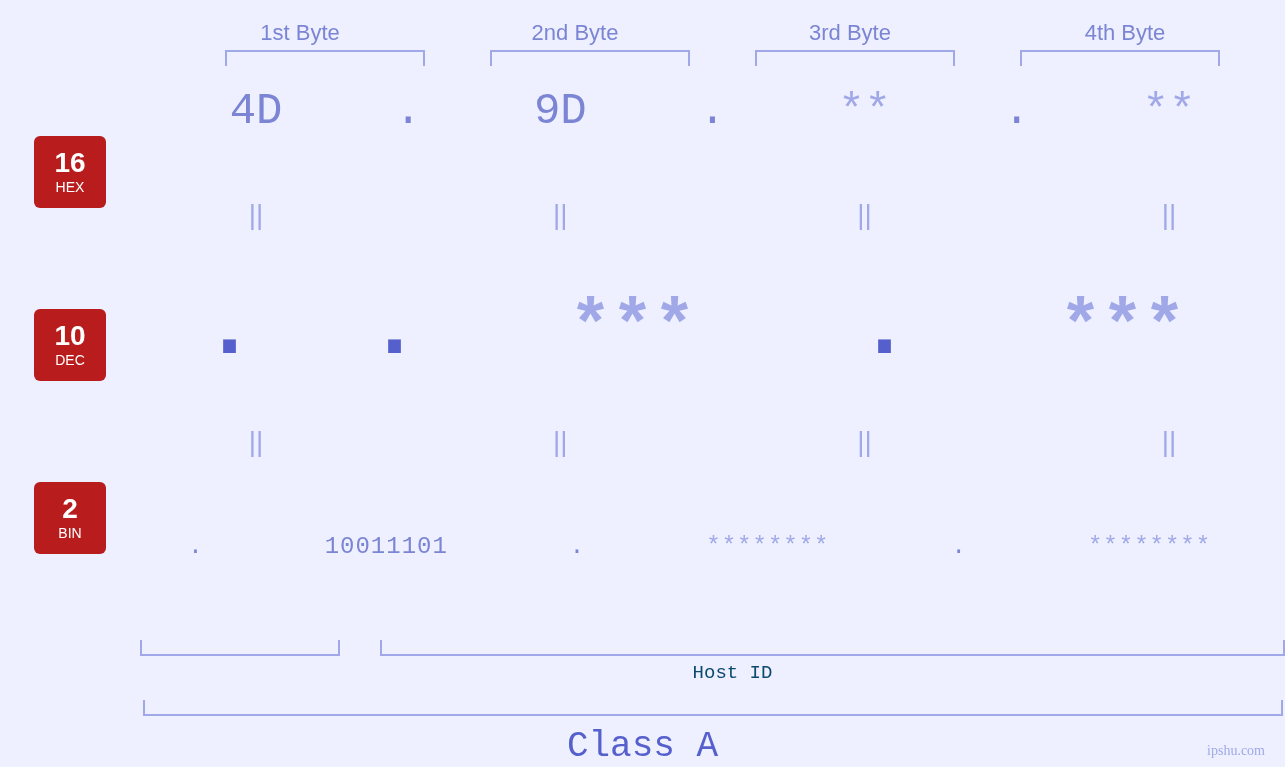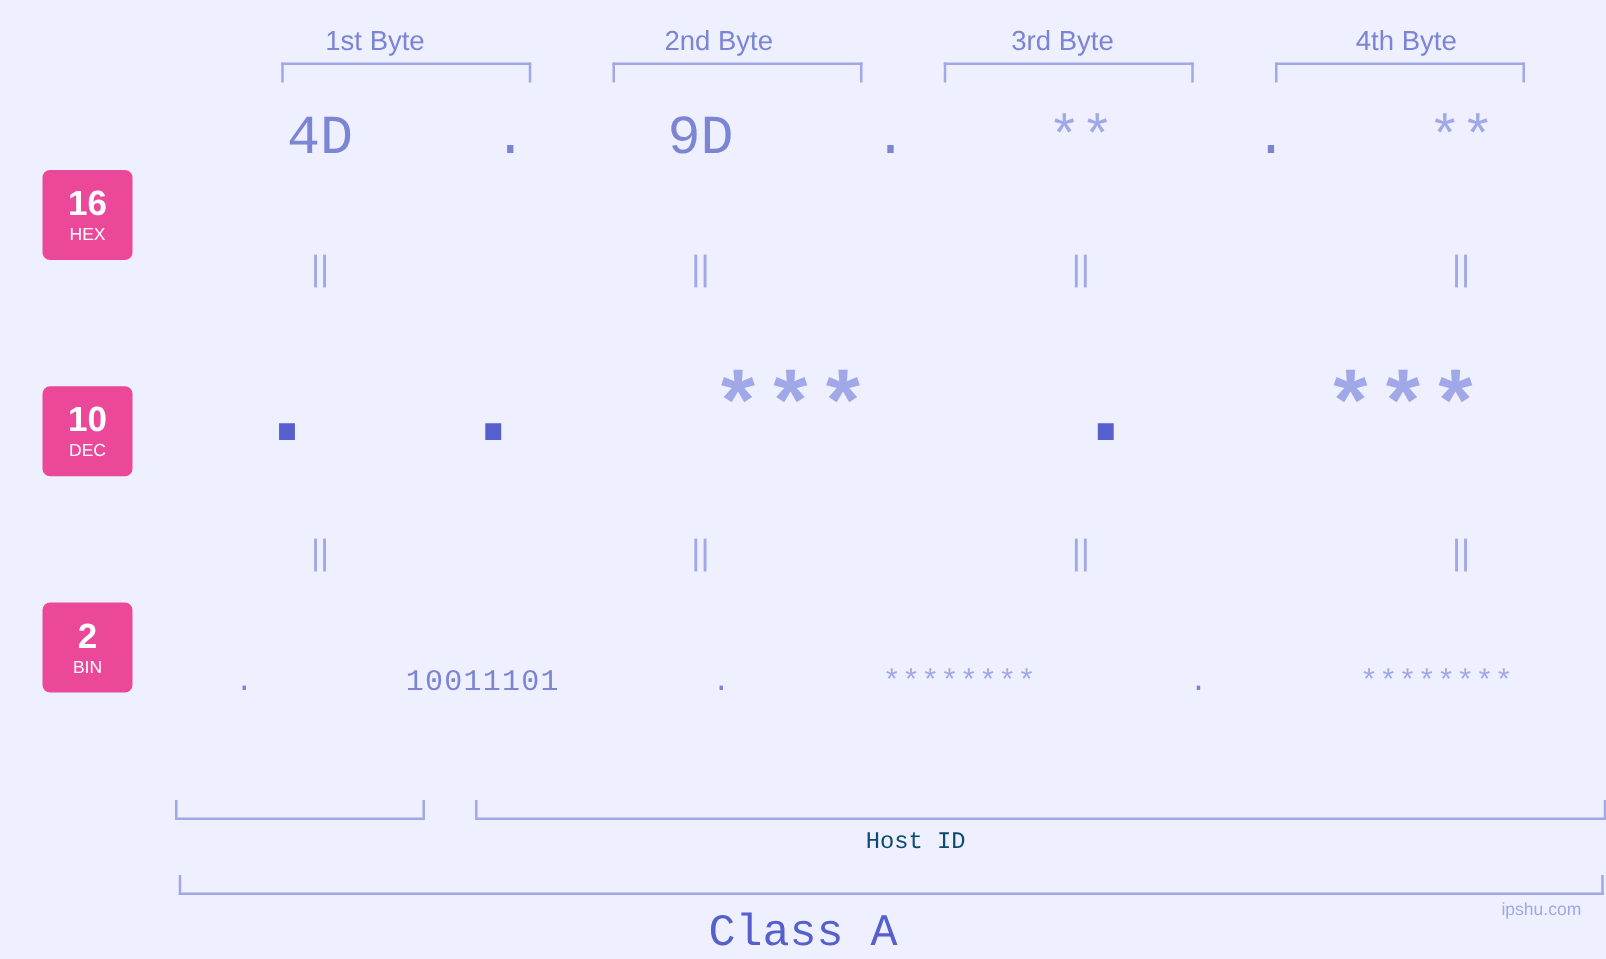--- a/index.html
+++ b/index.html
@@ -68,21 +68,21 @@
     .badges-col {
       width: 140px;
       display: flex;
       flex-direction: column;
       justify-content: space-around;
       align-items: center;
       padding: 20px 0 80px 0;
     }
 
     .badge {
-      background-color: #ec4899;
+      background-color: #b91c1c;
       color: white;
       width: 72px;
       height: 72px;
       border-radius: 6px;
       display: flex;
       flex-direction: column;
       align-items: center;
       justify-content: center;
       font-family: Arial, sans-serif;
     }
@@ -199,25 +199,25 @@
       width: 1285px;
       text-align: center;
       color: #5560cc;
       font-size: 36px;
       font-family: 'Courier New', Courier, monospace;
       margin-top: 10px;
     }
 
     .watermark {
       position: absolute;
-      bottom: 32px;
+      bottom: 8px;
       right: 20px;
       color: #a0a8e8;
       font-size: 14px;
-      font-family: Liberation Sans, sans-serif;
+      font-family: Liberation Serif, serif;
     }
 
     .masked {
       color: #a0a8e8;
     }
   </style>
 </head>
 <body>
 
 <div class="main-container">

